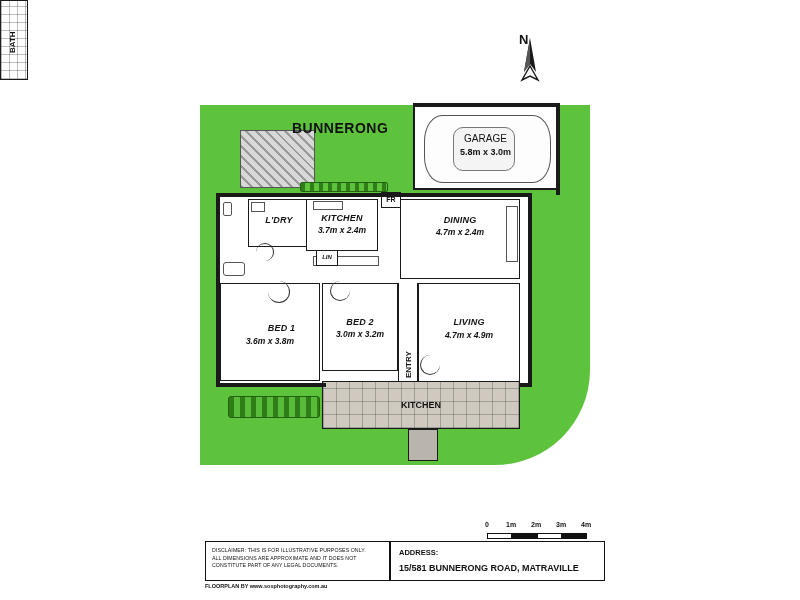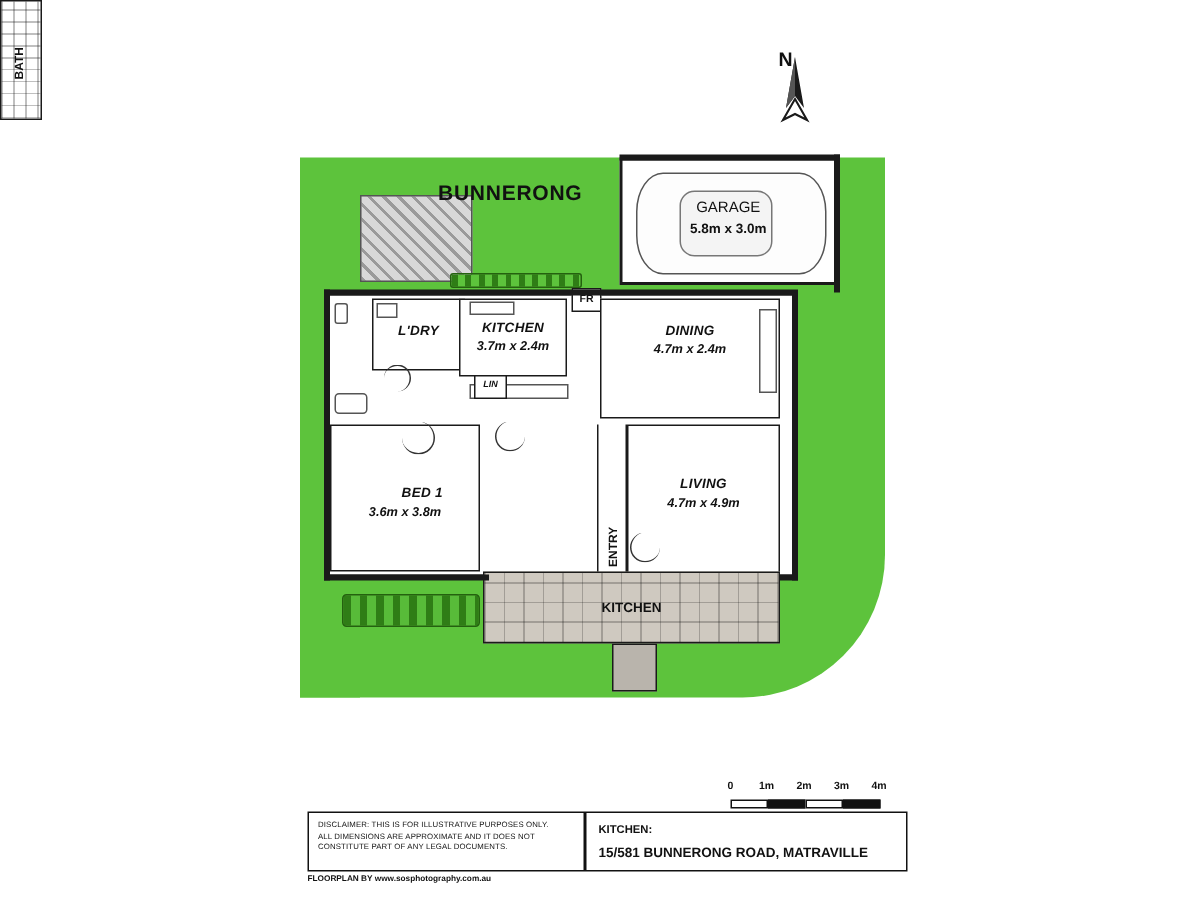--- a/index.html
+++ b/index.html
@@ -242,20 +242,24 @@
     <div class="room-dims" style="top:27px;">4.7m x 2.4m</div>
   </div>
 
   <div class="fixture" style="left:506px; top:206px; width:12px; height:56px;"></div>
 
   <div class="room" style="left:220px; top:283px; width:100px; height:98px;">
     <div class="room-label" style="top:38px;padding-left:23px;">BED 1</div>
     <div class="room-dims" style="top:52px;">3.6m x 3.8m</div>
   </div>
 
+  <div class="room" style="left:322px; top:283px; width:76px; height:88px;">
+    <div class="room-label" style="top:32px;">BED 2</div>
+    <div class="room-dims" style="top:45px;">3.0m x 3.2m</div>
+  </div>
 
   <div class="room" style="left:418px; top:283px; width:102px; height:114px;">
     <div class="room-label" style="top:32px;">LIVING</div>
     <div class="room-dims" style="top:46px;">4.7m x 4.9m</div>
   </div>
 
   <div class="abs" style="left:398px; top:283px; width:20px; height:102px; background:#ffffff; border-left:1.5px solid #1a1a1a; border-right:1.5px solid #1a1a1a;">
     <div class="abs vert" style="left:5px; top:62px; height:40px; font-size:8px; font-weight:bold; color:#111;">ENTRY</div>
   </div>
 
@@ -293,19 +297,19 @@
     <div class="abs t-sm" style="left:94px; top:-2px;">4m</div>
   </div>
 
   <div class="footer-box disclaimer">
     <div>DISCLAIMER: THIS IS FOR ILLUSTRATIVE PURPOSES ONLY.</div>
     <div>ALL DIMENSIONS ARE APPROXIMATE AND IT DOES NOT</div>
     <div>CONSTITUTE PART OF ANY LEGAL DOCUMENTS.</div>
   </div>
 
   <div class="footer-box address">
-    <div class="lbl">KITCHEN:</div>
+    <div class="lbl">ADDRESS:</div>
     <div class="val">15/581 BUNNERONG ROAD, MATRAVILLE</div>
   </div>
 
   <div class="abs credit">FLOORPLAN BY www.sosphotography.com.au</div>
 
 </div>
 
 </body></html>

